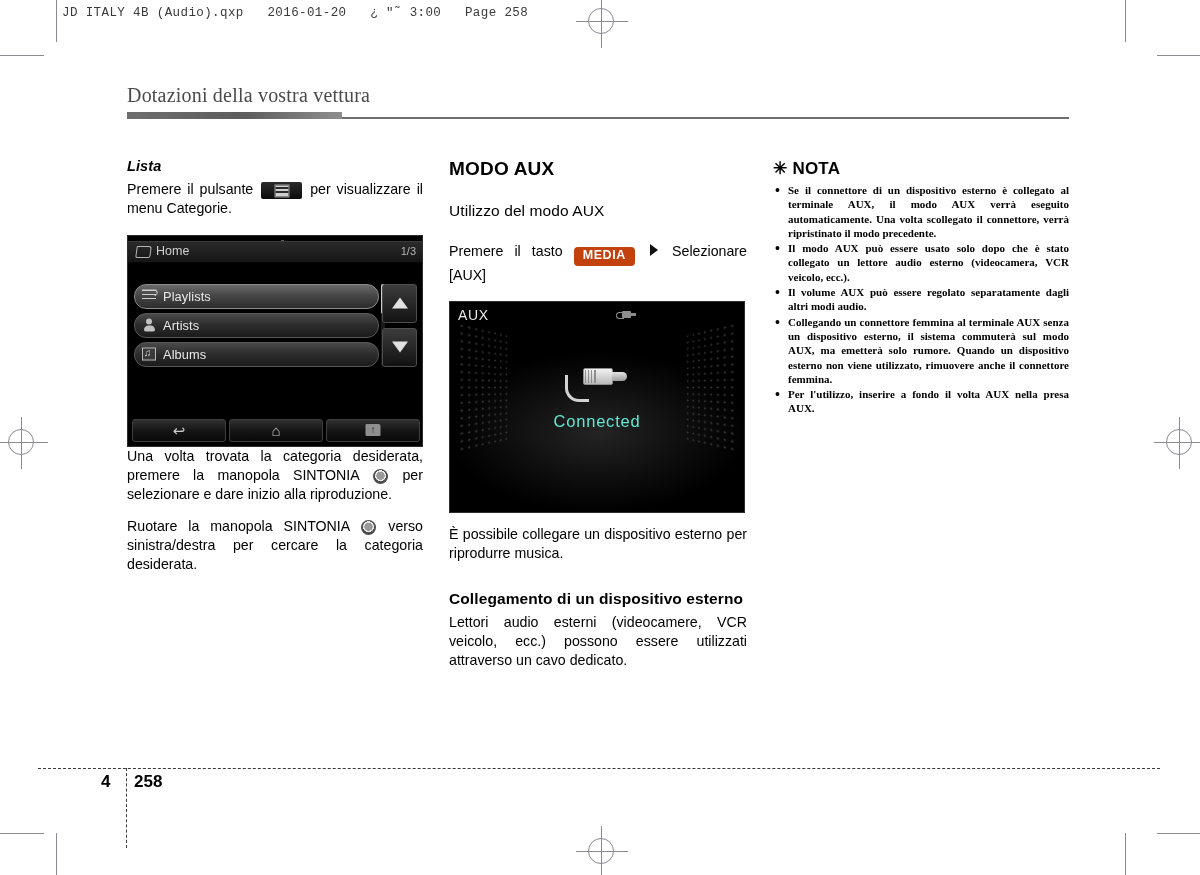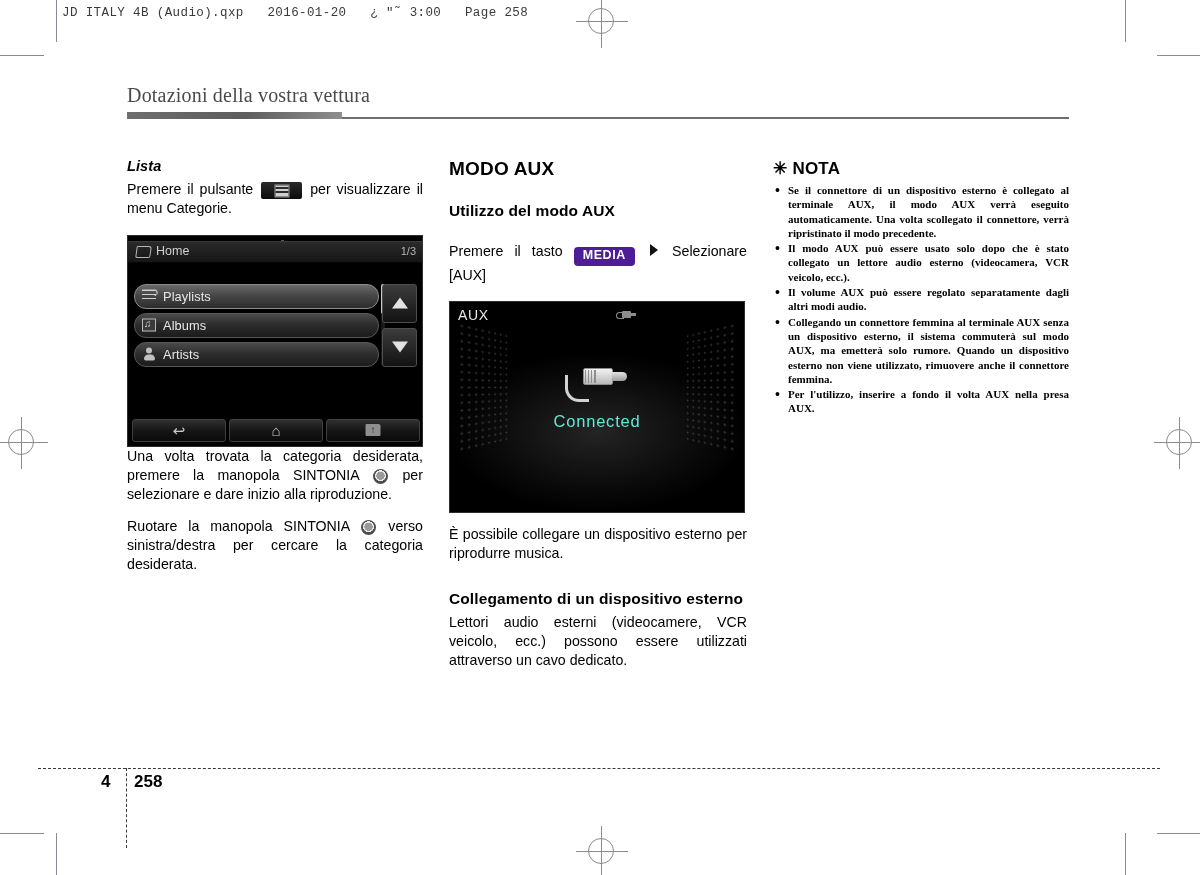--- a/index.html
+++ b/index.html
@@ -84,21 +84,21 @@
     letter-spacing: 0.1px;
   }
   .h-major {
     font-size: 19px;
     font-weight: bold;
     margin: 0 0 22px 0;
     letter-spacing: 0.2px;
   }
   .h-sub {
     font-size: 15.5px;
-    font-weight: bold;
+    font-weight: normal;
     margin: 0 0 22px 0;
     letter-spacing: 0.1px;
   }
   .h-sub2 {
     font-size: 15.5px;
     font-weight: bold;
     margin: 26px 0 4px 0;
     line-height: 1.22;
     letter-spacing: 0.1px;
   }
@@ -131,21 +131,21 @@
         #2b2b2b 2px, #2b2b2b 4px,
         #cfcfcf 4px, #cfcfcf 6px,
         #2b2b2b 6px, #2b2b2b 8px,
         #cfcfcf 8px, #cfcfcf 10px);
     border: 1px solid #9a9a9a;
     box-sizing: content-box;
   }
   .badge-media {
     display: inline-block;
     vertical-align: -3px;
-    background: #4c1d95;
+    background: #c2410c;
     color: #fff;
     font-size: 12.5px;
     font-weight: bold;
     letter-spacing: 0.6px;
     padding: 2px 9px 3px 9px;
     border-radius: 4px;
     line-height: 1.1;
   }
   .tri-right {
     display: inline-block;
@@ -511,26 +511,26 @@
         <div class="ip-crumb-label">Home</div>
         <div class="ip-page">1/3</div>
       </div>
 
       <div class="ip-list">
         <div class="ip-row sel">
           <span class="ic ic-playlist"></span>
           <span class="lbl">Playlists</span>
         </div>
         <div class="ip-row">
+          <span class="ic ic-artist"></span>
+          <span class="lbl">Artists</span>
+        </div>
+        <div class="ip-row">
           <span class="ic ic-album"></span>
           <span class="lbl">Albums</span>
-        </div>
-        <div class="ip-row">
-          <span class="ic ic-artist"></span>
-          <span class="lbl">Artists</span>
         </div>
       </div>
 
       <div class="ip-scrollbar">
         <div class="thumb"></div>
       </div>
 
       <div class="ip-arrow up">
         <span class="tri"></span>
       </div>

